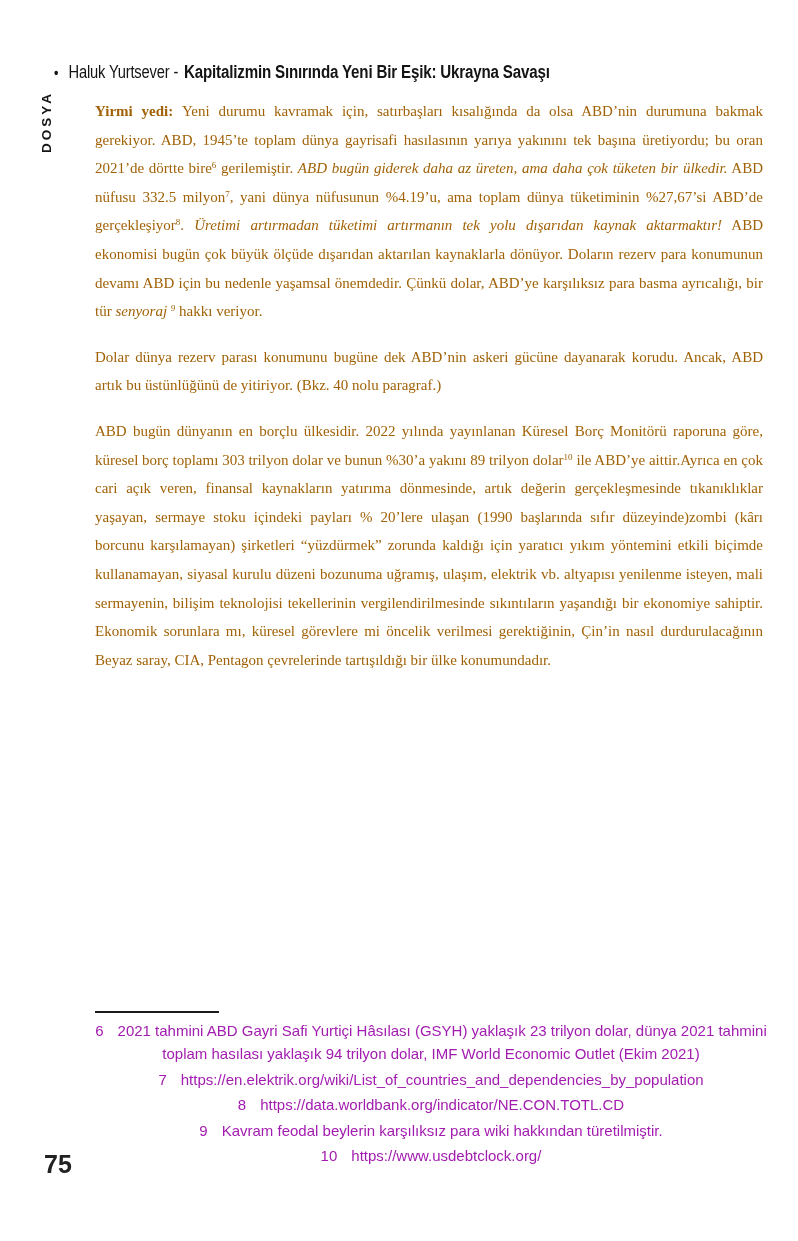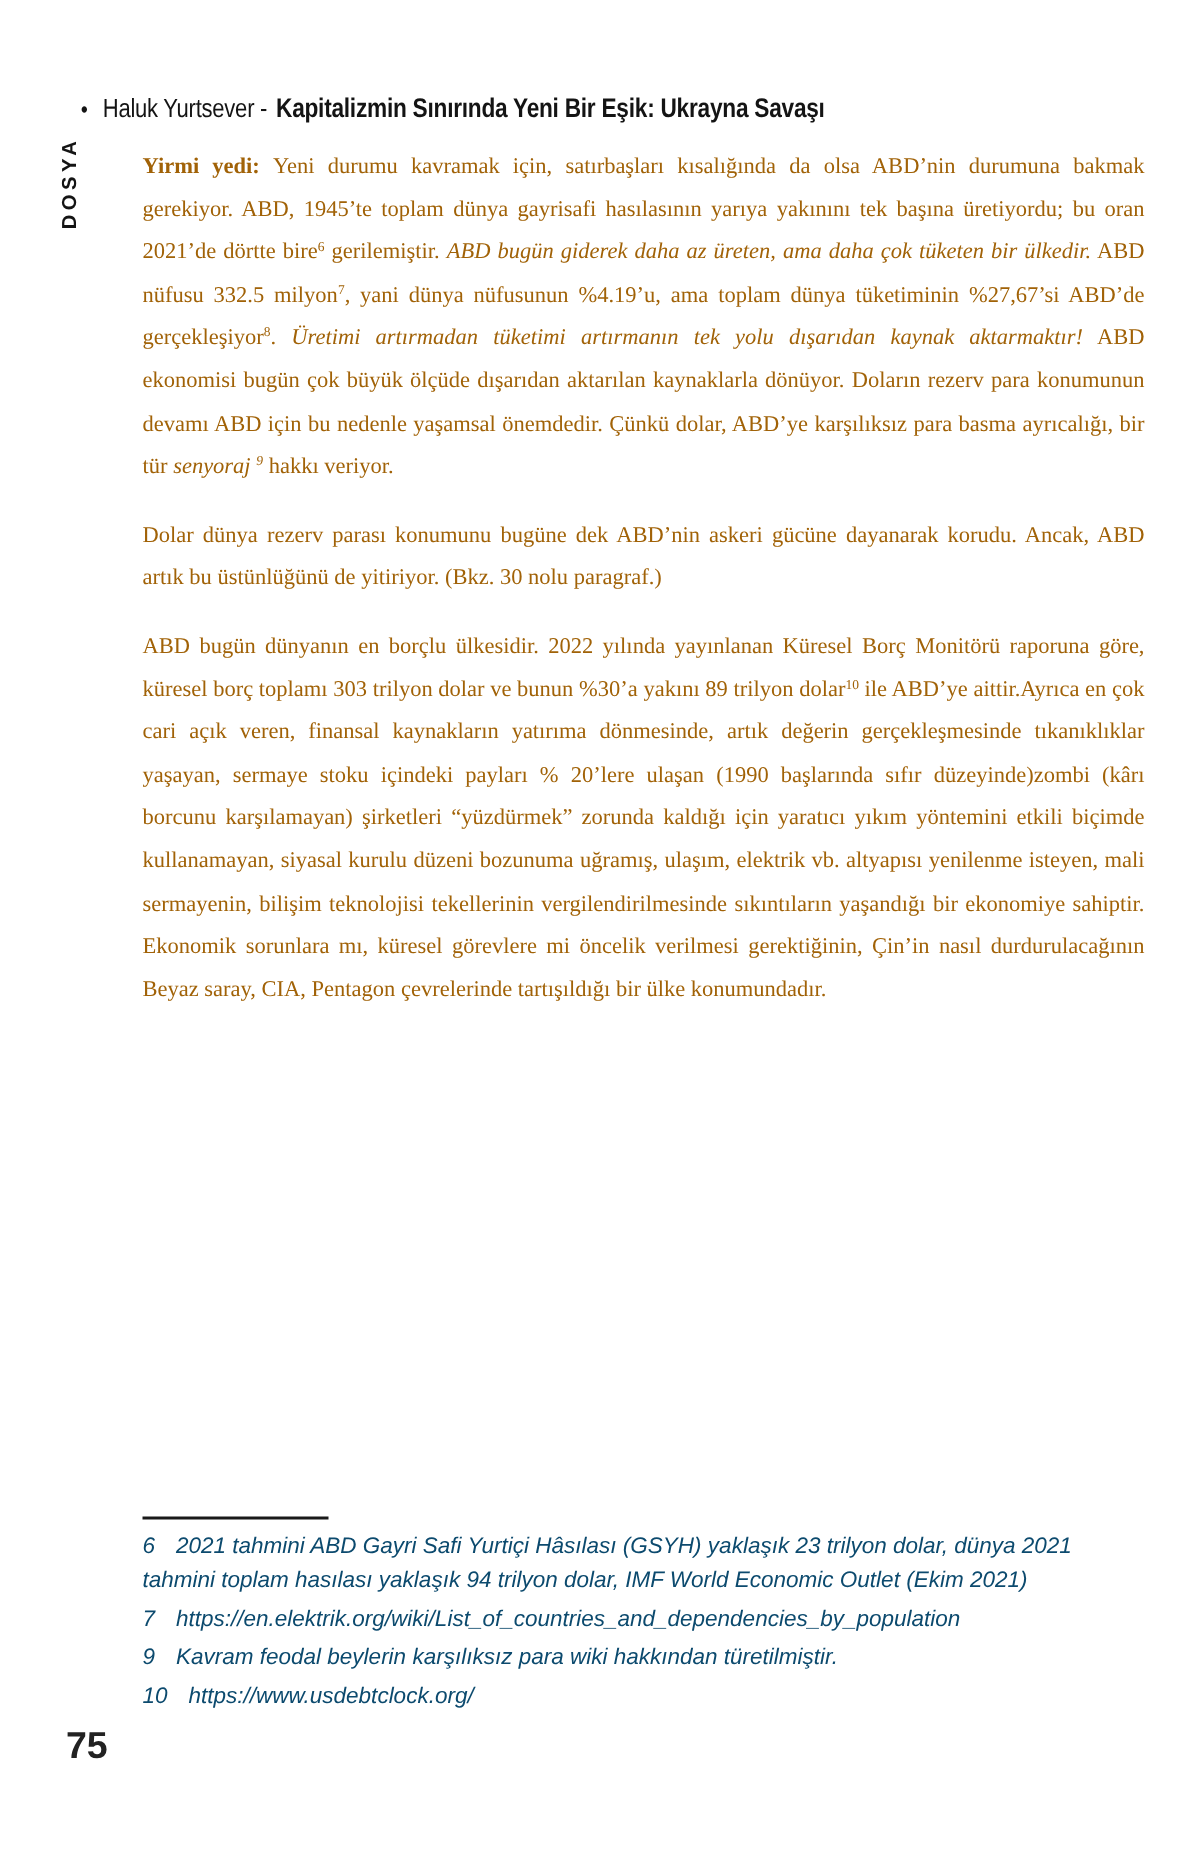--- a/index.html
+++ b/index.html
@@ -53,23 +53,22 @@
 
   
   .fn-rule {
     position: absolute; left: 95px; top: 1011px;
     width: 124px; height: 2px; background: #1a1a1a;
   }
   .footnotes {
     position: absolute; left: 95px; top: 1019px; width: 672px;
     font-family: "Liberation Sans", sans-serif;
     font-size: 15px; line-height: 23px;
-    color: #0c4a6e;
-    text-align: left;
-    font-style: italic;
+    color: #a21caf;
+    text-align: center;
   }
   .footnote { margin-bottom: 2.5px; }
   .fn-num { margin-right: 14px; }
 
   
   .page-number {
     position: absolute; left: 44px; top: 1150px;
     font-family: "Liberation Sans", sans-serif;
     font-weight: 700; font-size: 25px; color: #222222;
   }
@@ -80,26 +79,27 @@
 <div class="header">
   <span class="bullet">•</span>
   <span class="author">Haluk Yurtsever -</span>
   <span class="title">Kapitalizmin Sınırında Yeni Bir Eşik: Ukrayna Savaşı</span>
 </div>
 
 <div class="dosya">DOSYA</div>
 
 <main class="body-text" id="paragraphs">
     <p><span class="b">Yirmi yedi: </span><span>Yeni durumu kavramak için, satırbaşları kısalığında da olsa ABD’nin durumuna bakmak gerekiyor. ABD, 1945’te toplam dünya gayrisafi hasılasının yarıya yakınını tek başına üretiyordu; bu oran 2021’de dörtte bire</span><sup>6</sup><span> gerilemiştir. </span><span class="i">ABD bugün giderek daha az üreten, ama daha çok tüketen bir ülkedir.</span><span> ABD nüfusu 332.5 milyon</span><sup>7</sup><span>, yani dünya nüfusunun %4.19’u, ama toplam dünya tüketiminin %27,67’si ABD’de gerçekleşiyor</span><sup>8</sup><span>. </span><span class="i">Üretimi artırmadan tüketimi artırmanın tek yolu dışarıdan kaynak aktarmaktır!</span><span> ABD ekonomisi bugün çok büyük ölçüde dışarıdan aktarılan kaynaklarla dönüyor. Doların rezerv para konumunun devamı ABD için bu nedenle yaşamsal önemdedir. Çünkü dolar, ABD’ye karşılıksız para basma ayrıcalığı, bir tür </span><span class="i">senyoraj </span><sup class="i">9</sup><span> hakkı veriyor.</span></p>
-    <p><span>Dolar dünya rezerv parası konumunu bugüne dek ABD’nin askeri gücüne dayanarak korudu. Ancak, ABD artık bu üstünlüğünü de yitiriyor. (Bkz. 30 nolu paragraf.)</span></p>
+    <p><span>Dolar dünya rezerv parası konumunu bugüne dek ABD’nin askeri gücüne dayanarak korudu. Ancak, ABD artık bu üstünlüğünü de yitiriyor. (Bkz. 40 nolu paragraf.)</span></p>
     <p><span>ABD bugün dünyanın en borçlu ülkesidir. 2022 yılında yayınlanan Küresel Borç Monitörü raporuna göre, küresel borç toplamı 303 trilyon dolar ve bunun %30’a yakını 89 trilyon dolar</span><sup>10</sup><span> ile ABD’ye aittir.Ayrıca en çok cari açık veren, finansal kaynakların yatırıma dönmesinde, artık değerin gerçekleşmesinde tıkanıklıklar yaşayan, sermaye stoku içindeki payları % 20’lere ulaşan (1990 başlarında sıfır düzeyinde)zombi (kârı borcunu karşılamayan) şirketleri “yüzdürmek” zorunda kaldığı için yaratıcı yıkım yöntemini etkili biçimde kullanamayan, siyasal kurulu düzeni bozunuma uğramış, ulaşım, elektrik vb. altyapısı yenilenme isteyen, mali sermayenin, bilişim teknolojisi tekellerinin vergilendirilmesinde sıkıntıların yaşandığı bir ekonomiye sahiptir. Ekonomik sorunlara mı, küresel görevlere mi öncelik verilmesi gerektiğinin, Çin’in nasıl durdurulacağının Beyaz saray, CIA, Pentagon çevrelerinde tartışıldığı bir ülke konumundadır.</span></p>
   </main>
 
 <div class="fn-rule"></div>
 
 <div class="footnotes" id="footnotes">
     <div class="footnote"><span class="fn-num">6</span><span>2021 tahmini ABD Gayri Safi Yurtiçi Hâsılası (GSYH) yaklaşık 23 trilyon dolar, dünya 2021 tahmini toplam hasılası yaklaşık 94 trilyon dolar, IMF World Economic Outlet (Ekim 2021)</span></div>
     <div class="footnote"><span class="fn-num">7</span><span>https://en.elektrik.org/wiki/List_of_countries_and_dependencies_by_population</span></div>
+    <div class="footnote"><span class="fn-num">8</span><span>https://data.worldbank.org/indicator/NE.CON.TOTL.CD</span></div>
     <div class="footnote"><span class="fn-num">9</span><span>Kavram feodal beylerin karşılıksız para wiki hakkından türetilmiştir.</span></div>
     <div class="footnote"><span class="fn-num">10</span><span>https://www.usdebtclock.org/</span></div>
   </div>
 
 <div class="page-number">75</div>
 
 </body></html>

